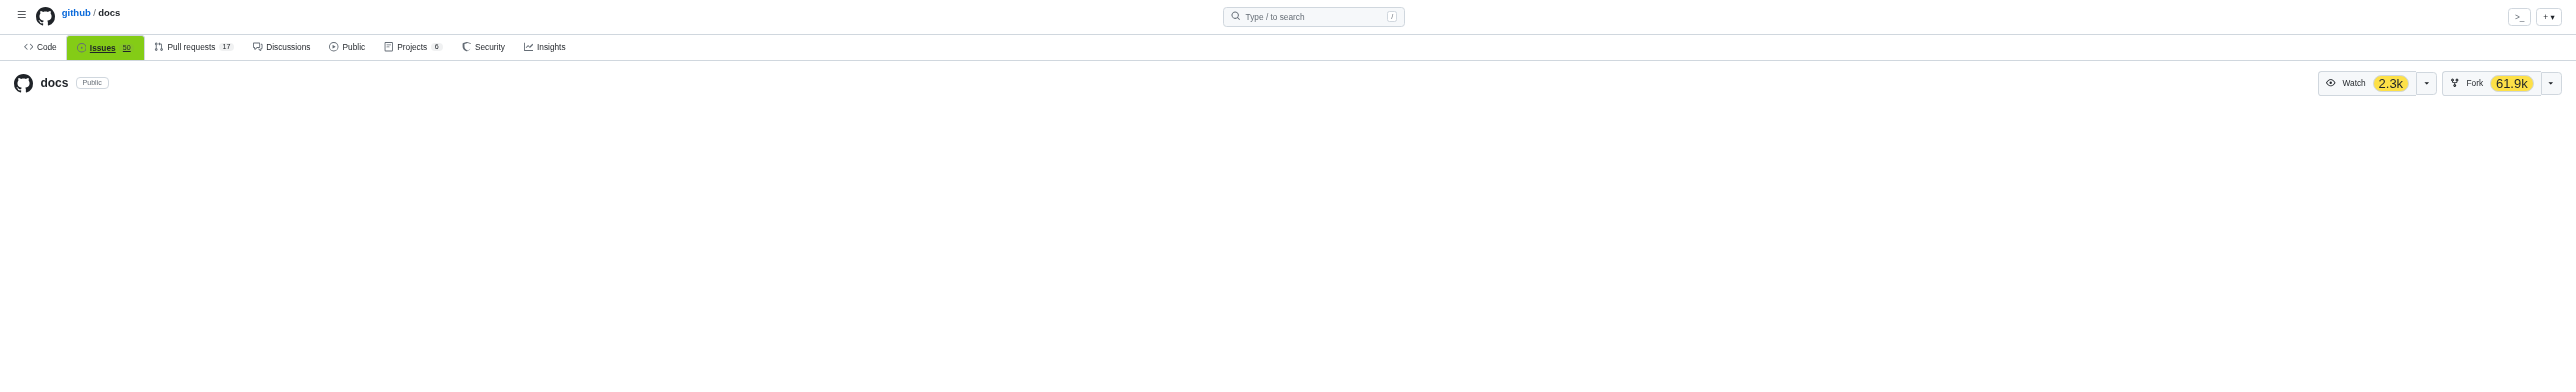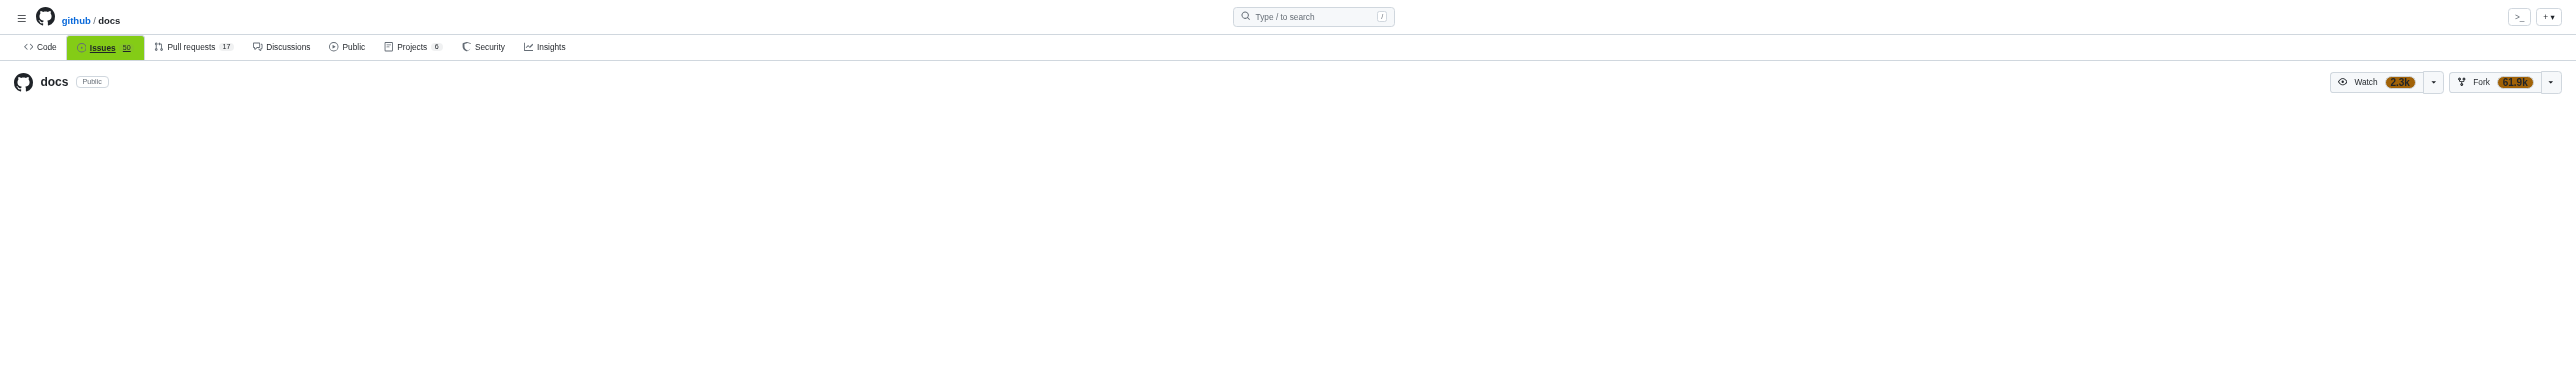--- a/index.html
+++ b/index.html
@@ -19,21 +19,21 @@
       display: flex;
       align-items: center;
       padding: 7.1px 14.3px;
       background: #ffffff;
       border-bottom: 0.6px solid #d0d7de;
       gap: 9.5px;
     }
 
     .header-left {
       display: flex;
-      align-items: flex-end;
+      align-items: flex-start;
       gap: 7.1px;
       flex: 0 0 auto;
     }
 
     .hamburger-btn {
       background: none;
       border: none;
       cursor: pointer;
       padding: 2.4px;
       color: #1f2328;
@@ -72,21 +72,21 @@
       justify-content: center;
     }
 
     .search-bar {
       display: flex;
       align-items: center;
       background: #f6f8fa;
       border: 0.6px solid #d0d7de;
       border-radius: 3.6px;
       padding: 3px 7.1px;
-      width: 162px;
+      width: 182px;
       gap: 4.8px;
       cursor: text;
     }
 
     .search-icon {
       color: #656d76;
     }
 
     .search-text {
       flex: 1;
@@ -235,26 +235,26 @@
       background: #f6f8fa;
       border: 0.6px solid #d0d7de;
       border-radius: 3.6px;
       padding: 3px 7.1px;
       cursor: pointer;
       font-size: 8.3px;
       color: #1f2328;
     }
 
     .action-btn-count {
-      background: #a16207;
+      background: #fde047;
       border: 0.6px solid #d0d7de;
       border-radius: 12px;
       padding: 0 4.8px;
-      font-size: 10px;
-      font-weight: 700;
+      font-size: 13px;
+      font-weight: 400;
       color: #1f2328;
     }
 
     .action-btn-dropdown {
       display: flex;
       align-items: center;
       justify-content: center;
       background: #f6f8fa;
       border: 0.6px solid #d0d7de;
       border-radius: 3.6px;

